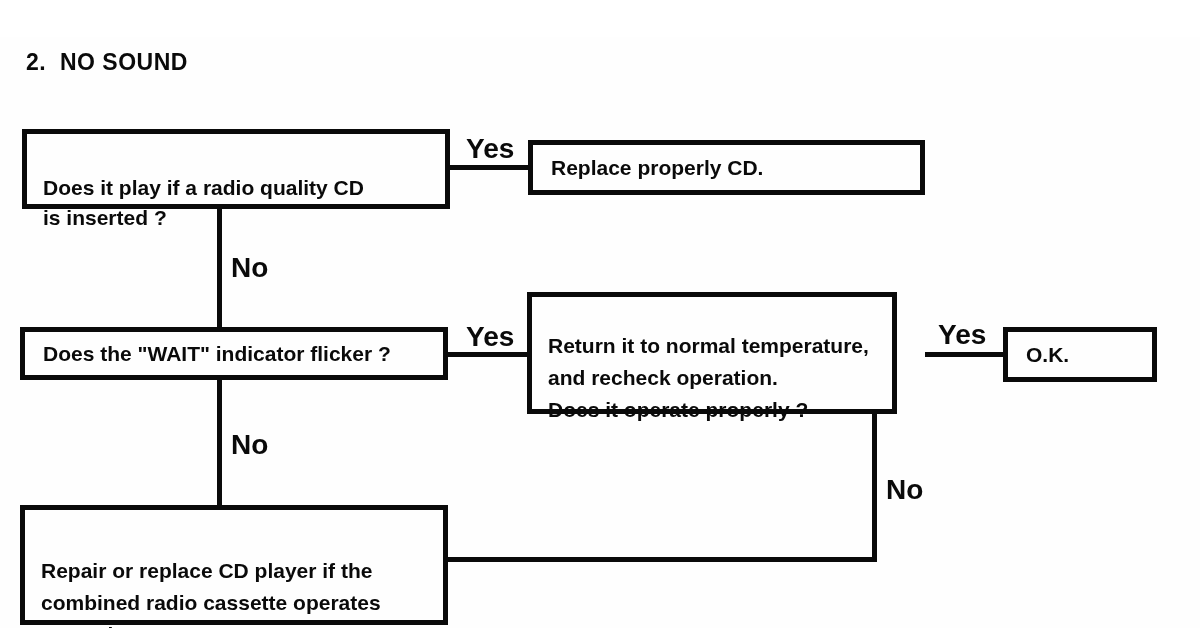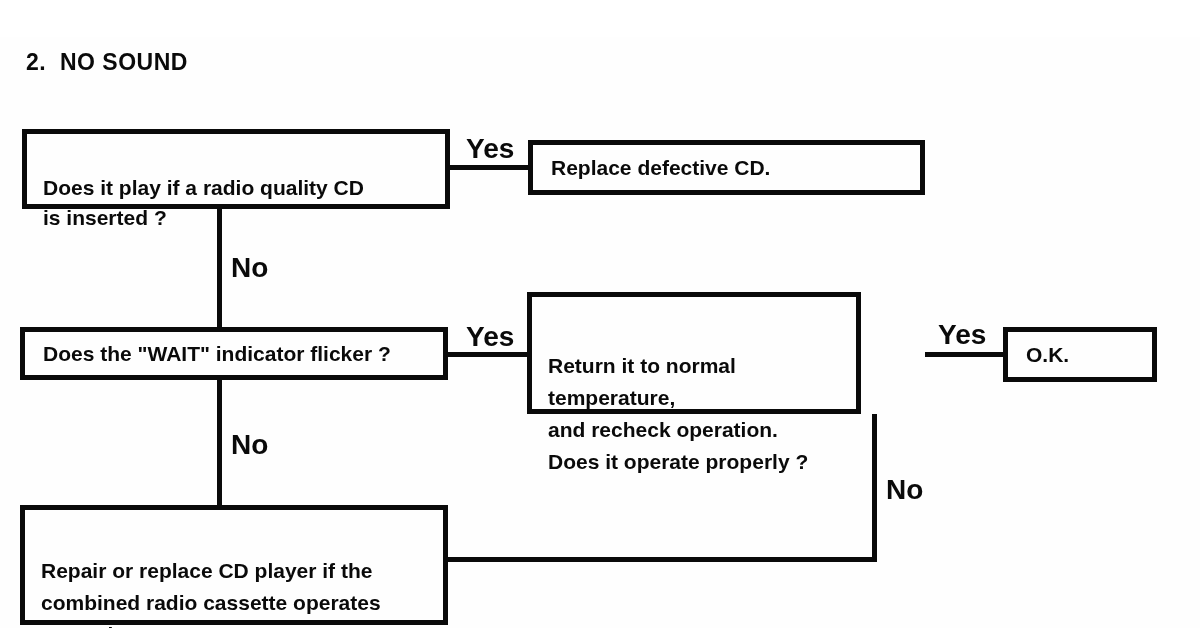--- a/index.html
+++ b/index.html
@@ -60,28 +60,28 @@
 <div class="canvas">
 
   <div class="title">2.  NO SOUND</div>
 
   <div class="node pad" style="left:22px; top:92px; width:428px; height:80px;">
     <span>Does it play if a radio quality CD
 is inserted ?</span>
   </div>
 
   <div class="node center" style="left:528px; top:103px; width:397px; height:55px;">
-    <span>Replace defective CD.</span>
+    <span>Replace properly CD.</span>
   </div>
 
   <div class="node center" style="left:20px; top:290px; width:428px; height:53px;">
     <span>Does the "WAIT" indicator flicker ?</span>
   </div>
 
-  <div class="node pad" style="left:527px; top:255px; width:334px; height:122px; line-height:32px; padding-top:21px;">
+  <div class="node pad" style="left:527px; top:255px; width:370px; height:122px; line-height:32px; padding-top:1px;">
     <span>Return it to normal temperature,
 and recheck operation.
 Does it operate properly ?</span>
   </div>
 
   <div class="node center" style="left:1003px; top:290px; width:154px; height:55px;">
     <span>O.K.</span>
   </div>
 
   <div class="node pad" style="left:20px; top:468px; width:428px; height:120px; line-height:32px; padding-top:13px;">

